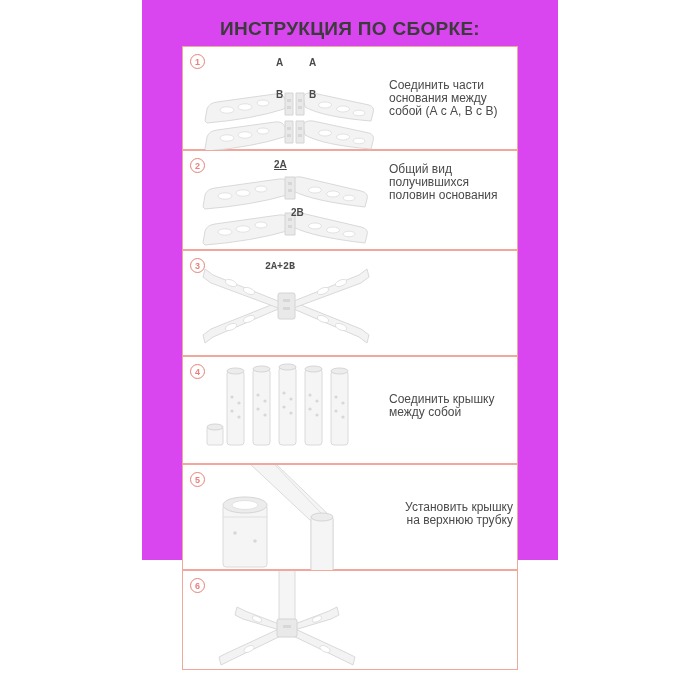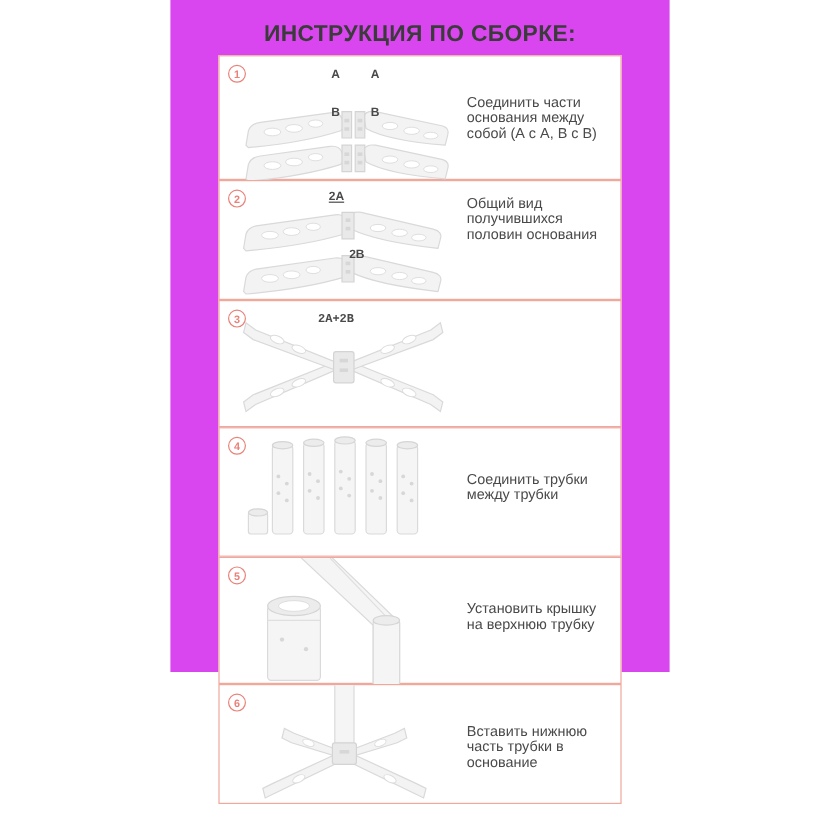--- a/index.html
+++ b/index.html
@@ -293,21 +293,21 @@
           <circle class="hole-d" cx="153" cy="40" r="1.6"></circle>
           <circle class="hole-d" cx="160" cy="46" r="1.6"></circle>
           <circle class="hole-d" cx="153" cy="54" r="1.6"></circle>
           <circle class="hole-d" cx="160" cy="60" r="1.6"></circle>
         </g>
 
         <rect class="tube" x="24" y="70" width="16" height="18" rx="2"></rect>
         <ellipse class="tube-cap" cx="32" cy="70" rx="8" ry="3"></ellipse>
       </svg>
     </div>
-    <div class="step-desc" style="top:36px;">Соединить трубки между трубки</div>
+    <div class="step-desc" style="top:36px;">Соединить крышку между собой</div>
   </div>
 
   <div class="step" id="step5">
     <div class="step-num">5</div>
     <div class="art">
       <svg width="206" height="106" viewBox="0 0 206 106">
 
         <path class="tube" d="M66 -2 L92 -2 L150 54 L150 104 L128 104 L128 56 Z"></path>
 
         <path class="ln" d="M92 0 L138 48"></path>
@@ -317,21 +317,21 @@
         <ellipse class="tube-cap" cx="139" cy="52" rx="11" ry="4"></ellipse>
 
         <rect class="tube" x="40" y="40" width="44" height="62" rx="3"></rect>
         <ellipse class="tube-cap" cx="62" cy="40" rx="22" ry="8"></ellipse>
         <ellipse class="hole" cx="62" cy="40" rx="13" ry="4.5"></ellipse>
         <path class="ln" d="M40 52 L84 52"></path>
         <circle class="hole-d" cx="52" cy="68" r="1.8"></circle>
         <circle class="hole-d" cx="72" cy="76" r="1.8"></circle>
       </svg>
     </div>
-    <div class="step-desc" style="top:36px;">Установить крышку на верхнюю трубку</div>
+    <div class="step-desc" style="top:36px;text-align:right;">Установить крышку на верхнюю трубку</div>
   </div>
 
   <div class="step" id="step6">
     <div class="step-num">6</div>
     <div class="art">
       <svg width="206" height="100" viewBox="0 0 206 100">
 
         <rect class="tube" x="96" y="-2" width="16" height="62" rx="2"></rect>
 
         <path class="part" d="M100 56 L104 62 L46 90 L38 94 L36 86 L44 82 Z"></path>
@@ -339,16 +339,15 @@
         <path class="part" d="M100 60 L104 56 L62 40 L54 36 L52 44 L60 48 Z"></path>
         <path class="part" d="M108 60 L104 56 L146 40 L154 36 L156 44 L148 48 Z"></path>
         <ellipse class="hole" cx="66" cy="78" rx="5.5" ry="2.8" transform="rotate(-26 66 78)"></ellipse>
         <ellipse class="hole" cx="142" cy="78" rx="5.5" ry="2.8" transform="rotate(26 142 78)"></ellipse>
         <ellipse class="hole" cx="74" cy="48" rx="5" ry="2.6" transform="rotate(22 74 48)"></ellipse>
         <ellipse class="hole" cx="134" cy="48" rx="5" ry="2.6" transform="rotate(-22 134 48)"></ellipse>
         <rect class="part-d" x="94" y="48" width="20" height="18" rx="2"></rect>
         <rect class="hole-d" x="100" y="54" width="8" height="3"></rect>
       </svg>
     </div>
-    <div class="step-desc" style="top:32px;">Вставить нижнюю часть трубки в основание</div>
   </div>
 
 </div>
 
 </body></html>

